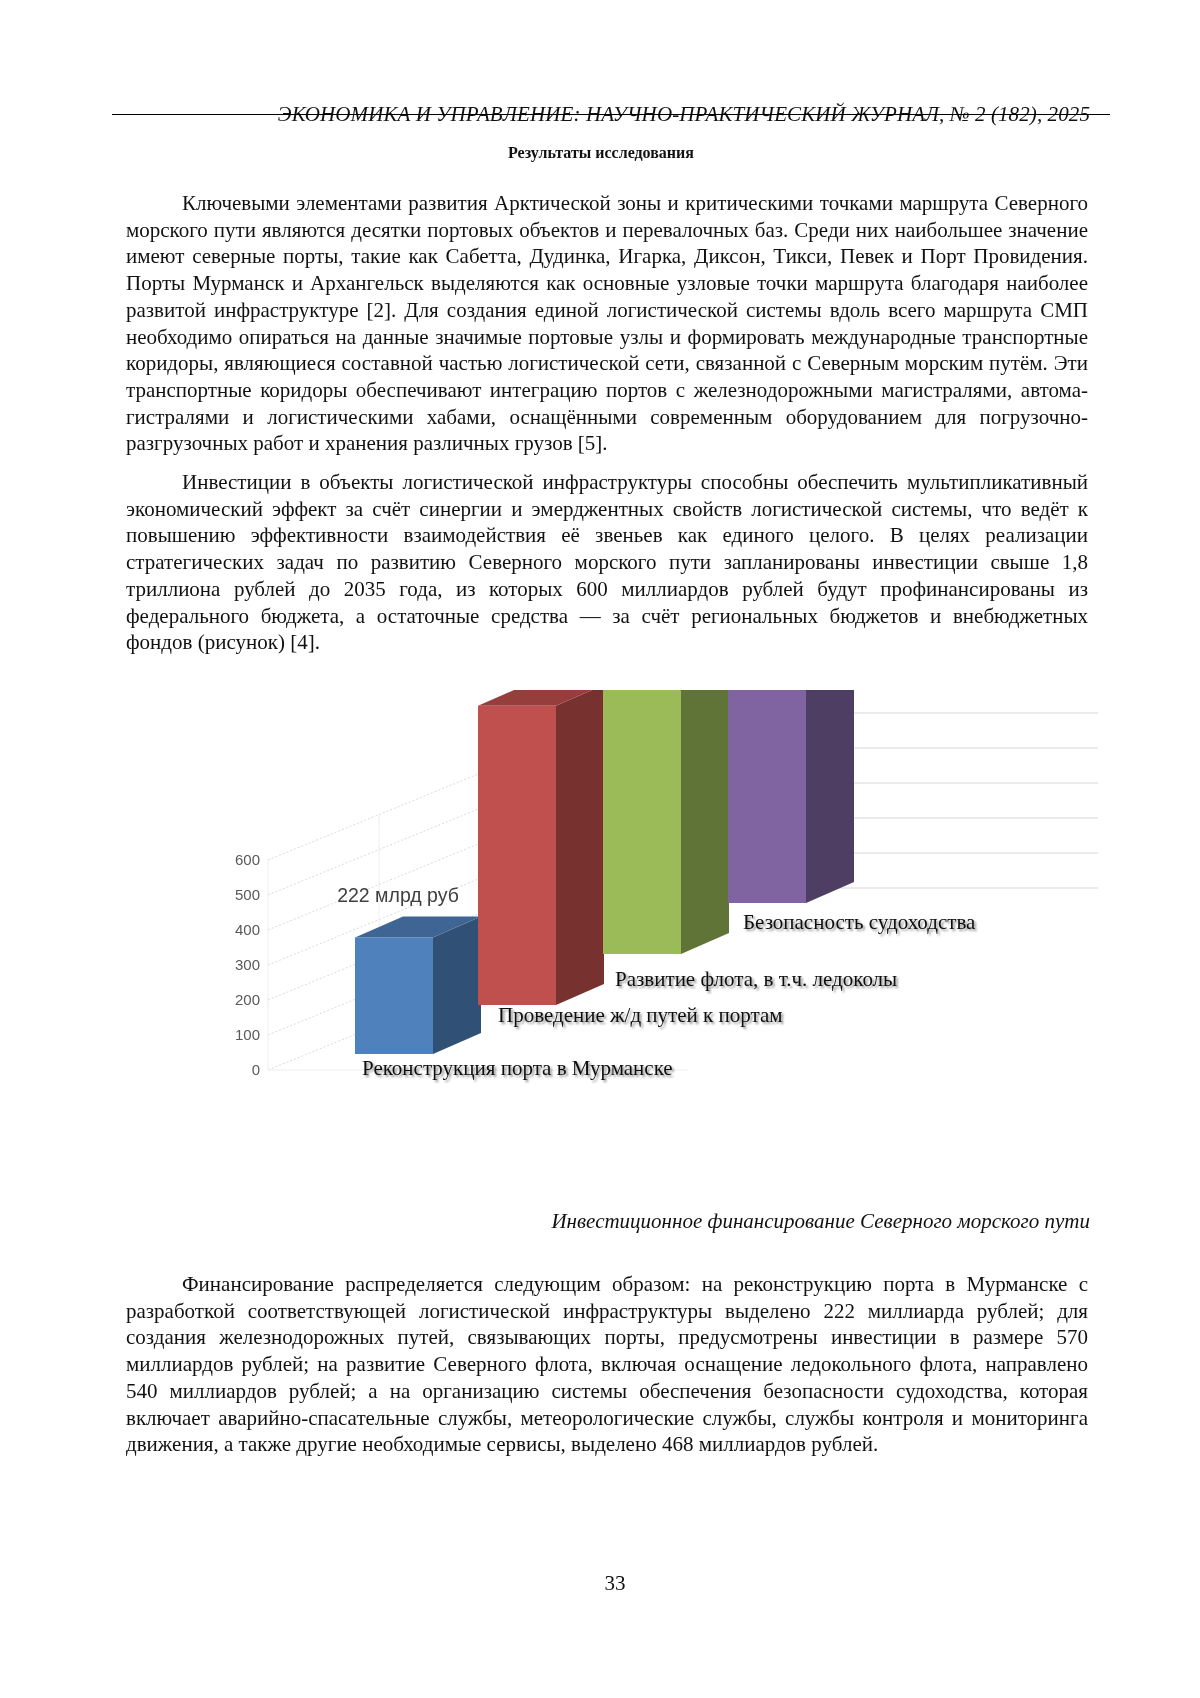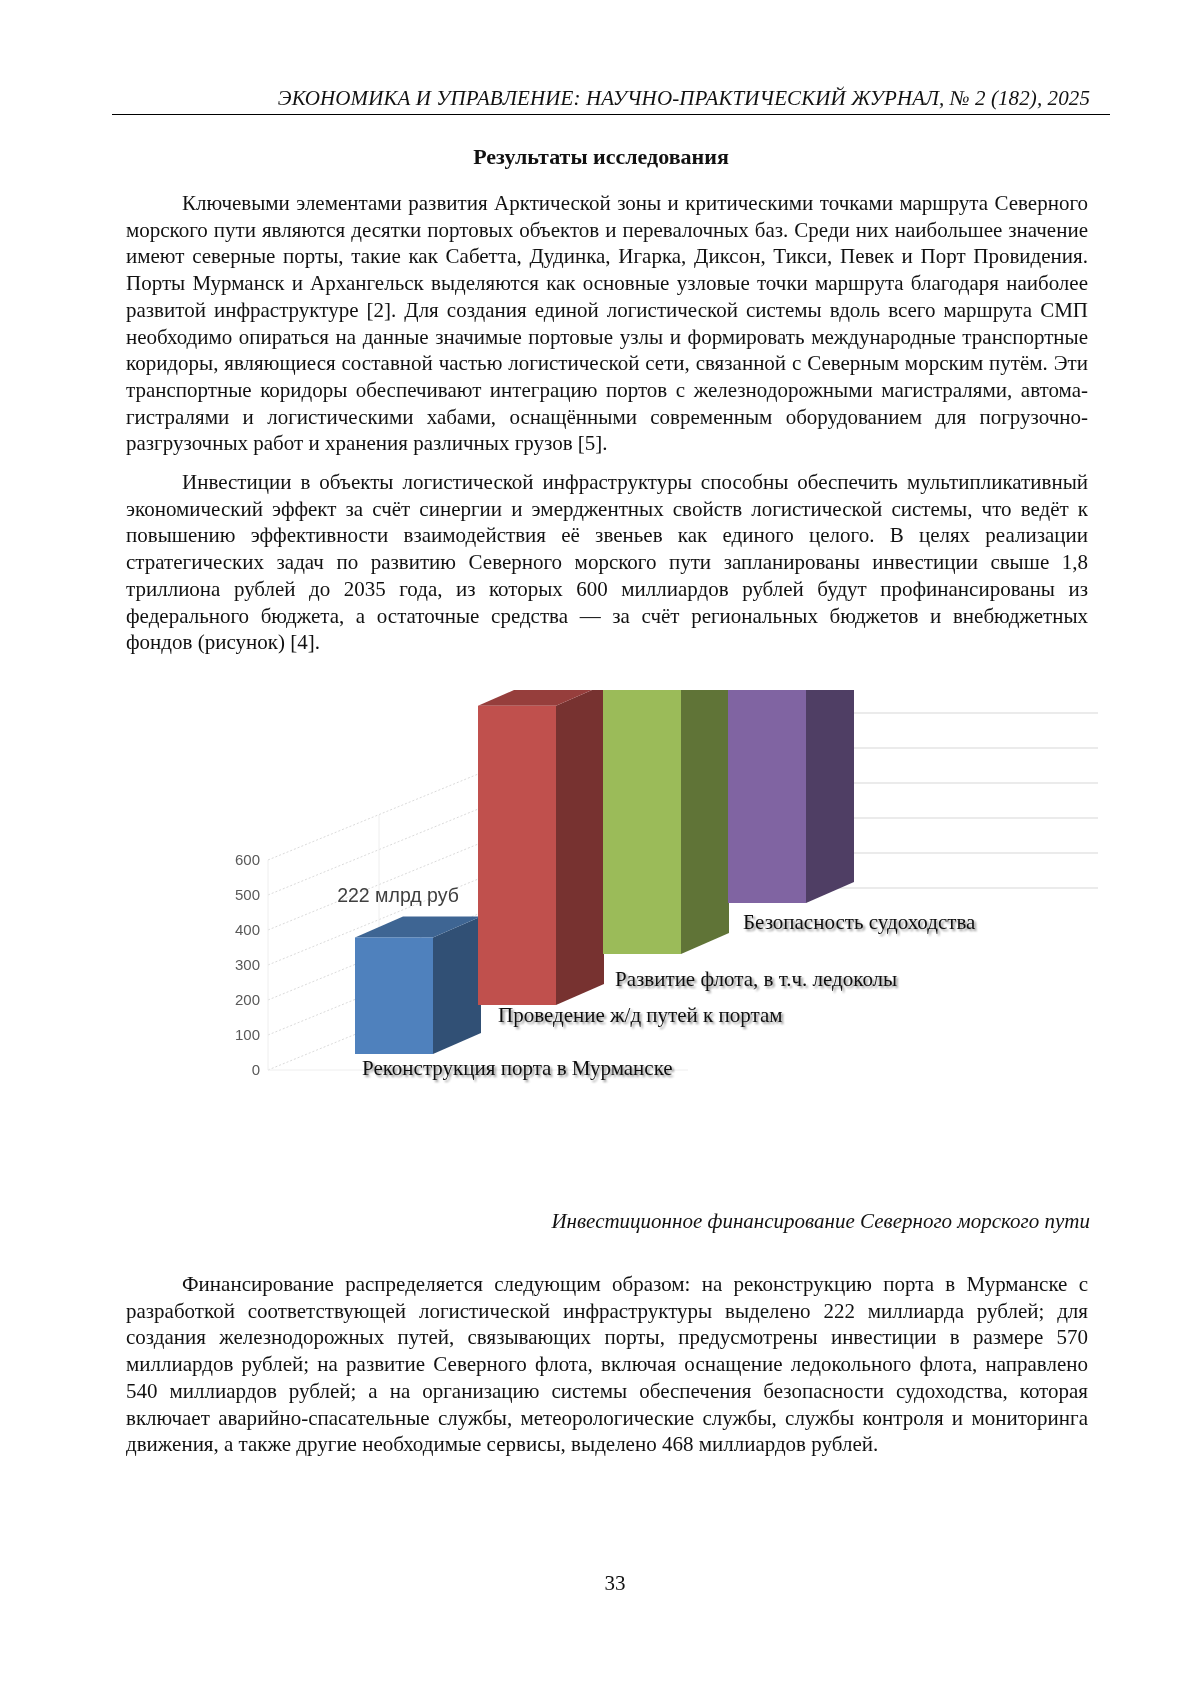--- a/index.html
+++ b/index.html
@@ -1,23 +1,23 @@
 <!DOCTYPE html>
 <html><head>
 <meta charset="utf-8">
 <style>
   html, body { margin: 0; padding: 0; background: #ffffff; }
   body { width: 1200px; height: 1698px; position: relative; overflow: hidden;
          font-family: "Liberation Serif", "DejaVu Serif", serif; color: #111; }
-  .running-head { position: absolute; left: 112px; top: 86px; width: 978px; text-align: right;
+  .running-head { position: absolute; left: 112px; top: 102px; width: 978px; text-align: right;
                   font-style: italic; font-size: 21px; letter-spacing: 0.1px; }
   .head-rule { position: absolute; left: 112px; top: 114px; width: 998px; height: 0;
                border-top: 1.6px solid #000; }
   .section-title { position: absolute; left: 112px; top: 144px; width: 978px; text-align: center;
-                   font-weight: bold; font-size: 22px; }
+                   font-weight: bold; font-size: 16px; }
   .body-text { position: absolute; left: 114px; width: 986px; font-size: 21px; line-height: 26.7px;
                text-align: justify; hyphens: manual; }
   .body-text p { margin: 12px; text-indent: 56px; }
   #para-block-1 { top: 178px; }
   #para-block-2 { top: 1259px; font-family: Liberation Serif, serif; }
   .caption { position: absolute; left: 112px; top: 1209px; width: 978px; text-align: right;
              font-style: italic; font-size: 21px; }
   .page-number { position: absolute; left: 0; top: 1571px; width: 1200px; text-align: center; font-size: 21px; padding-left: 15px; }
   #chart-svg { position: absolute; left: 0; top: 690px; }
   .tick-label { font-family: "Liberation Sans", "DejaVu Sans", sans-serif; font-size: 15px; fill: #595959; }

